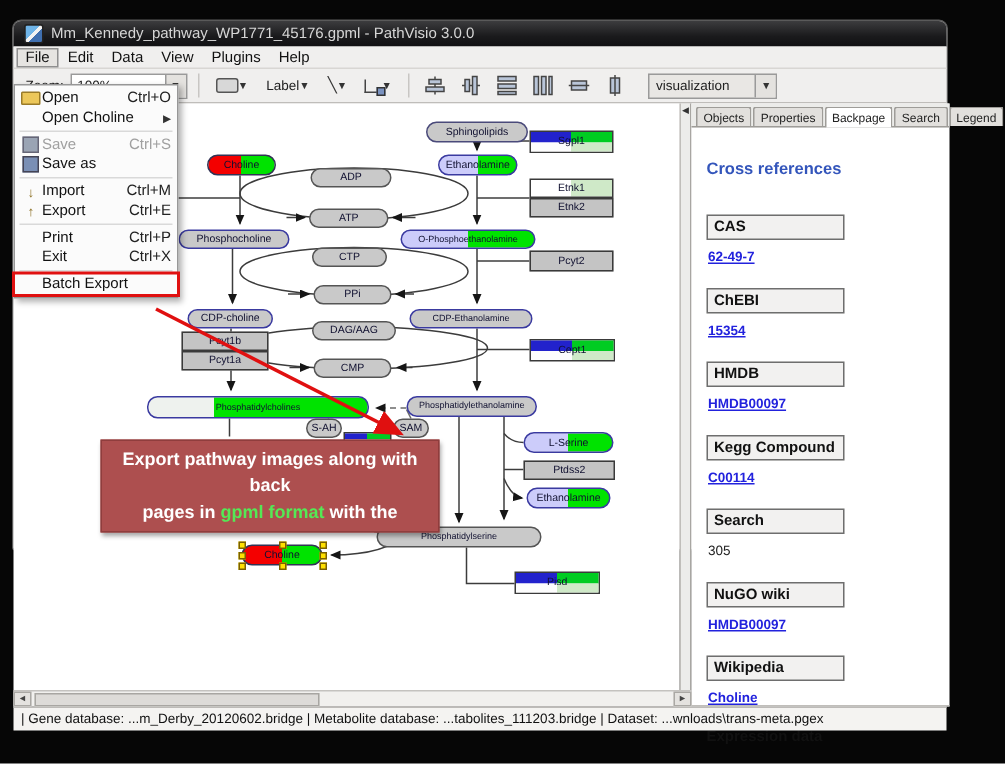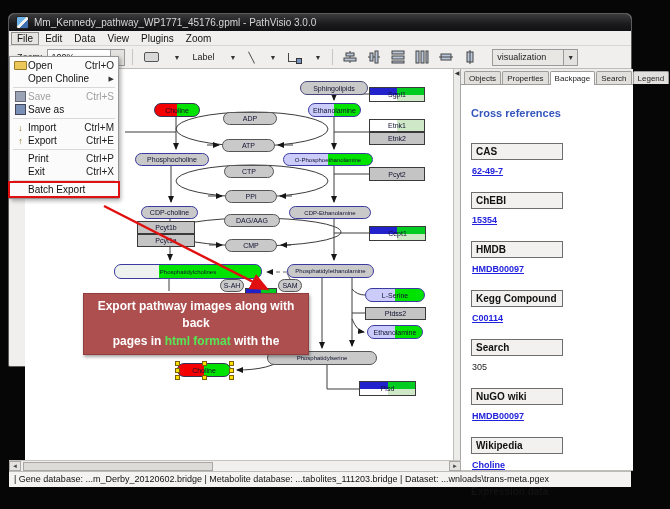--- a/index.html
+++ b/index.html
@@ -22,30 +22,30 @@
   .toolbar{position:absolute;left:0;top:32px;right:0;height:23px;background:#f0efee;border-bottom:1px solid #bfbdba;
            display:flex;align-items:center;gap:4px;padding:0 8px;font-size:9px;color:#222;box-sizing:border-box;}
   .tlabel{font-size:9px;}
   .combo{display:inline-flex;align-items:center;background:#fff;border:1px solid #9a9a9a;height:15px;
          font-size:9px;padding-left:4px;}
   .combo .dd{width:13px;height:100%;background:#e4e2df;border-left:1px solid #9a9a9a;display:flex;align-items:center;
              justify-content:center;font-size:7px;color:#333;margin-left:4px;}
   .combo.zoom{width:72px;justify-content:space-between;}
   .combo.viz{width:80px;background:#e9e7e4;justify-content:space-between;margin-left:8px;}
   .tsep{width:1px;height:16px;background:#c8c6c3;margin:0 3px;}
-  .tbtn{display:inline-flex;align-items:center;gap:15px;height:17px;padding:0 3px;border:1px solid transparent;justify-content:center;}
+  .tbtn{display:inline-flex;align-items:center;gap:0;height:17px;padding:0 3px;border:1px solid transparent;justify-content:center;}
   .tbtn .dd{font-size:7px;color:#333;}
   .gene-glyph{width:13px;height:8px;background:#d8d8d8;border:1px solid #555;border-radius:2px;display:inline-block;}
   .line-glyph{font-size:10px;color:#333;}
   .conn-glyph{width:10px;height:8px;border-left:1px solid #444;border-bottom:1px solid #444;display:inline-block;position:relative;}
   .conn-glyph::after{content:"";position:absolute;right:-3px;bottom:-3px;width:4px;height:4px;background:#7a92c0;border:1px solid #333;}
   .icnbtn{width:18px;height:17px;display:flex;align-items:center;justify-content:center;border:1px solid transparent;}
   .icnbtn svg{display:block;}
   
-  .canvas{position:absolute;left:16px;top:55px;width:444px;height:391px;background:#fff;overflow:hidden;}
+  .canvas{position:absolute;left:0;top:55px;width:444px;height:391px;background:#fff;overflow:hidden;}
   .sash{position:absolute;left:444px;top:55px;width:8px;height:402px;background:#ececea;border-left:1px solid #c0beba;
         border-right:1px solid #a8a6a2;box-sizing:border-box;font-size:6px;color:#333;text-align:center;}
   .sidepanel{position:absolute;left:452px;top:55px;width:172px;height:402px;background:#fff;box-sizing:border-box;
              border-bottom:1px solid #c0beba;}
   .tabs{height:15px;background:#ececea;border-bottom:1px solid #9e9c98;display:flex;align-items:flex-end;
         font-size:8px;padding-left:3px;}
   .tab{border:1px solid #9e9c98;border-bottom:none;background:#e2e0dd;padding:2px 4px 1px;margin-right:1px;
        border-radius:2px 2px 0 0;color:#222;white-space:nowrap;}
   .tab.active{background:#fff;position:relative;top:1px;padding-bottom:2px;}
   .bp-content{padding:8px 10px 0 10px;font-size:9px;}
@@ -107,21 +107,21 @@
     <span class="appicon"></span>
     <span>Mm_Kennedy_pathway_WP1771_45176.gpml - PathVisio 3.0.0</span>
   </div>
 
   <div class="menubar">
       <span class="mitem pressed">File</span>
       <span class="mitem">Edit</span>
       <span class="mitem">Data</span>
       <span class="mitem">View</span>
       <span class="mitem">Plugins</span>
-      <span class="mitem">Zoom</span>
+      <span class="mitem">Help</span>
     </div>
 
   <div class="toolbar">
     <span class="tlabel">Zoom:</span>
     <span class="combo zoom">
       <span>100%</span>
       <span class="dd">▼</span>
     </span>
     <span class="tsep"></span>
     <span class="tbtn">
@@ -335,21 +335,21 @@
           <div class="handle" style="left: 51px; top: 11px; background: rgb(255, 224, 0);"></div>
         </div>
         <div class="node gene" style="left: 334px; top: 312px; width: 57px; height: 15px;">
           <div class="expr-top" style="background: linear-gradient(to right, rgb(34, 34, 204) 0px, rgb(34, 34, 204) 50%, rgb(0, 204, 34) 50%);"></div>
           <div class="expr-bottom" style="background: linear-gradient(to right, rgb(253, 253, 253) 0px, rgb(253, 253, 253) 50%, rgb(207, 233, 200) 50%);"></div>
           <span class="lbl">Pisd</span>
         </div>
       </div>
     <div class="annotation">
       <div>Export pathway images along with back</div>
-      <div><span>pages in </span><span id="ann-hl" style="color: rgb(85, 232, 85);">html format</span><span> with the</span></div>
+      <div><span>pages in </span><span id="ann-hl" style="color: rgb(85, 232, 85);">gpml format</span><span> with the</span></div>
     </div>
   </div>
 
   <div class="sash"><span>◀</span></div>
 
   <div class="sidepanel">
     <div class="tabs">
         <span class="tab">Objects</span>
         <span class="tab">Properties</span>
         <span class="tab active">Backpage</span>

